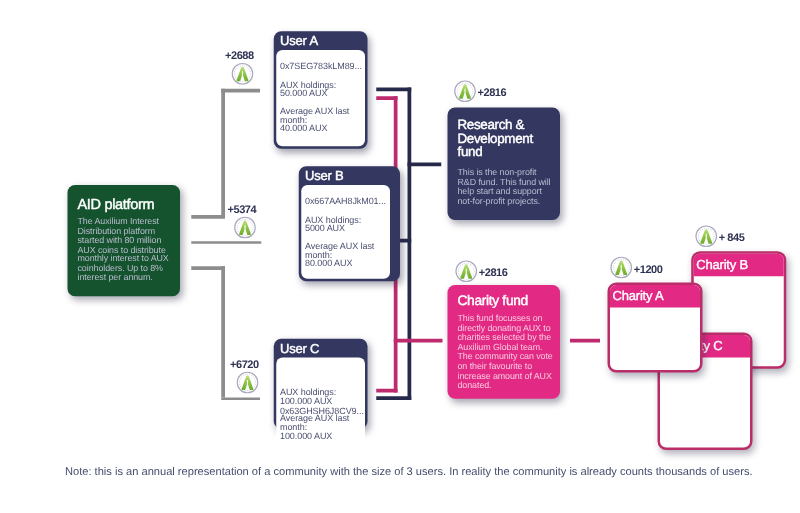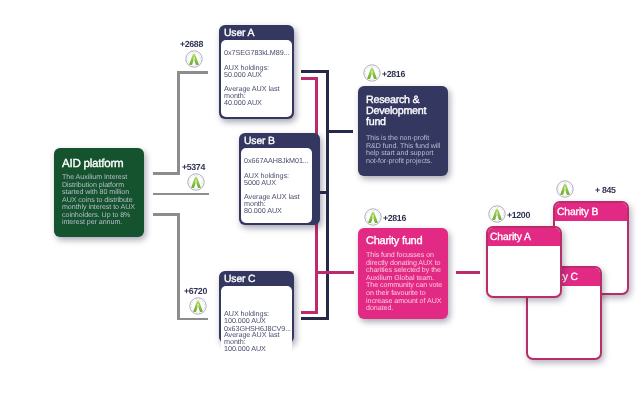--- a/index.html
+++ b/index.html
@@ -405,17 +405,18 @@
         <circle cx="13.22" cy="46.00" r="1.2" fill="#9d9db3"></circle>
         <circle cx="10.82" cy="40.21" r="1.2" fill="#9d9db3"></circle>
         <circle cx="10.00" cy="34.00" r="1.2" fill="#9d9db3"></circle>
         <circle cx="10.82" cy="27.79" r="1.2" fill="#9d9db3"></circle>
         <circle cx="13.22" cy="22.00" r="1.2" fill="#9d9db3"></circle>
         <circle cx="17.03" cy="17.03" r="1.2" fill="#9d9db3"></circle>
         <circle cx="22.00" cy="13.22" r="1.2" fill="#9d9db3"></circle>
         <circle cx="27.79" cy="10.82" r="1.2" fill="#9d9db3"></circle>
         <path d="M34 13 C36.6 13 38 14.6 38.8 17 L51.5 53 C52.3 55.3 51.2 57 49 57 L44 57 C42 57 41 56 40.4 54.2 L35.7 40 L35.7 26.5 L32.3 26.5 L32.3 40 L27.6 54.2 C27 56 26 57 24 57 L19 57 C16.8 57 15.7 55.3 16.5 53 L29.2 17 C30 14.6 31.4 13 34 13 Z" fill="url(#auxg)"></path>
       </svg>
-    <span class="coinnum" style="left:19px;top:5px;margin-left:20px;">+ 845</span>
-  </div>
-
+    <span class="coinnum" style="left:19px;top:5px;">+ 845</span>
+  </div>
+
+  <div class="note" style="left:52px;top:372px;">Note: this is an annual representation of a community with the size of 3 users. In reality the community is already counts thousands of users.</div>
 
 </div>
 
 </body></html>

